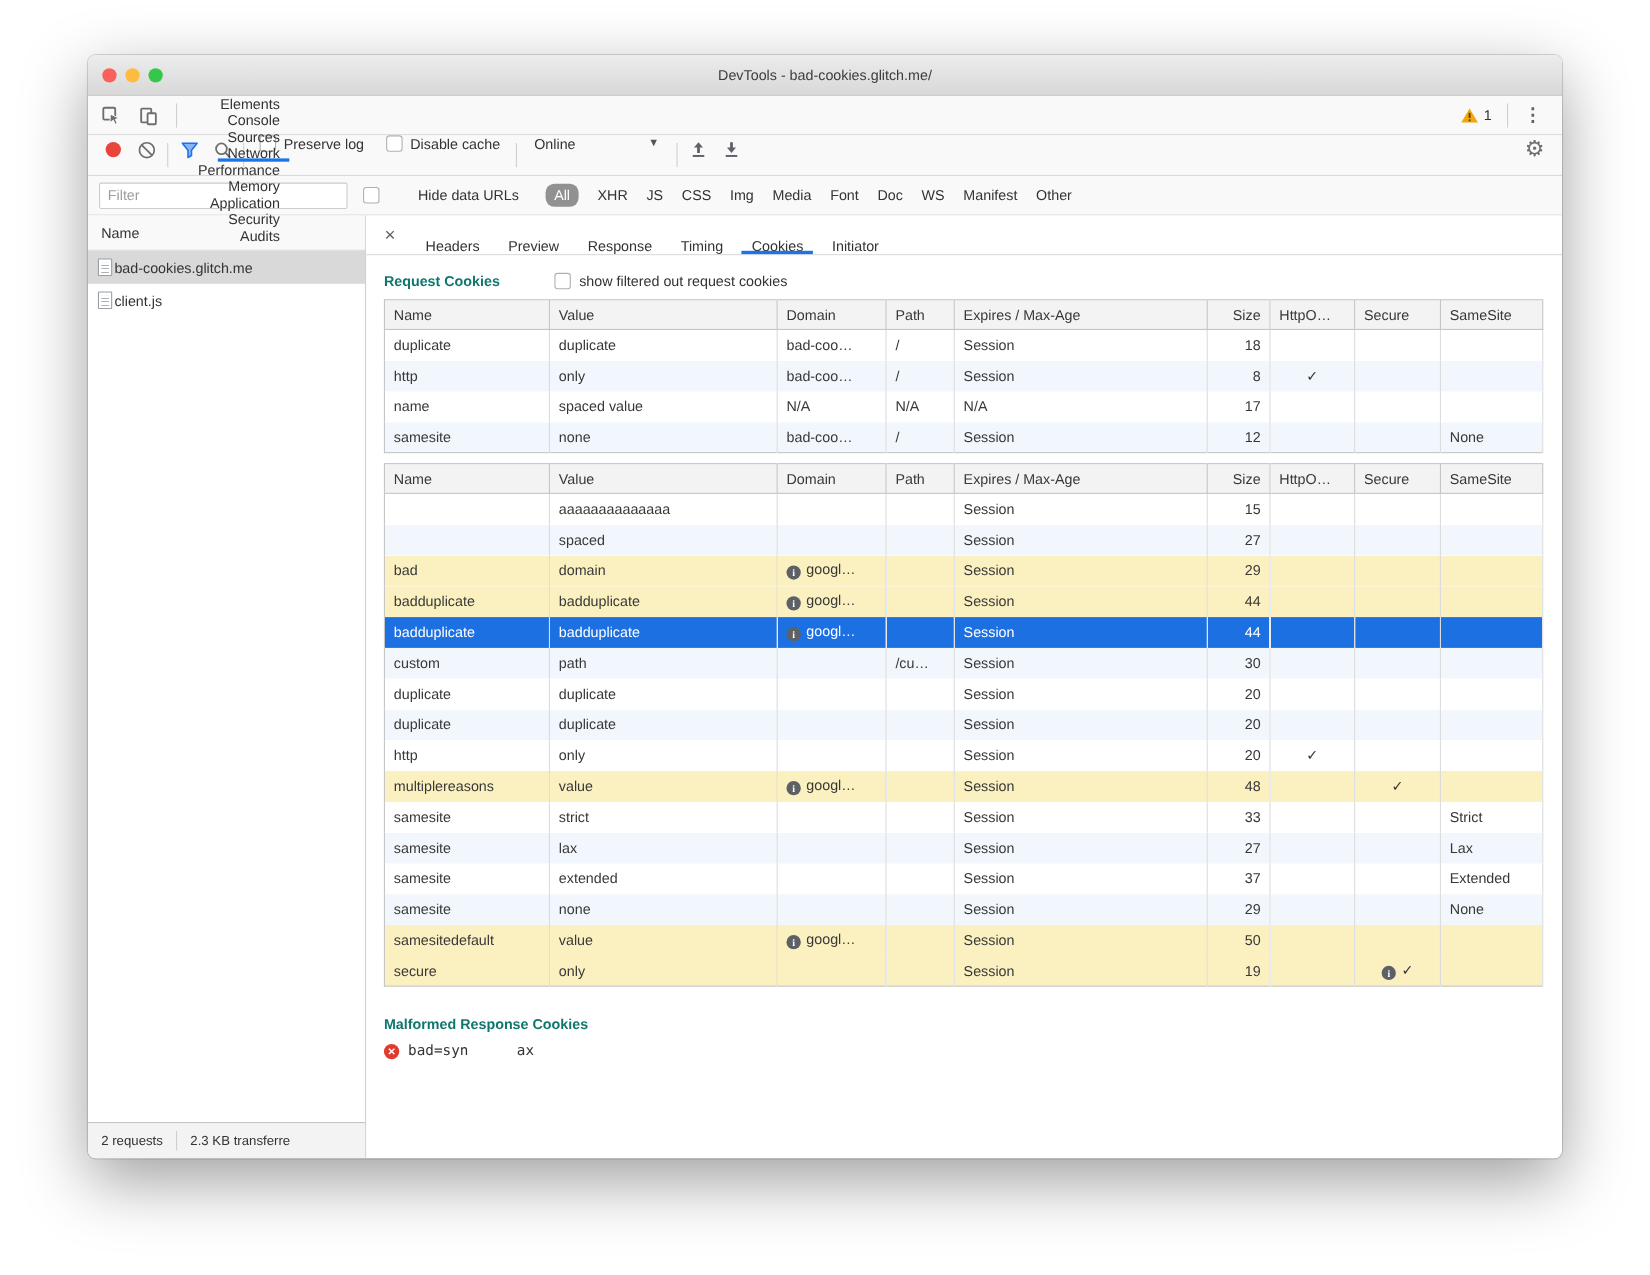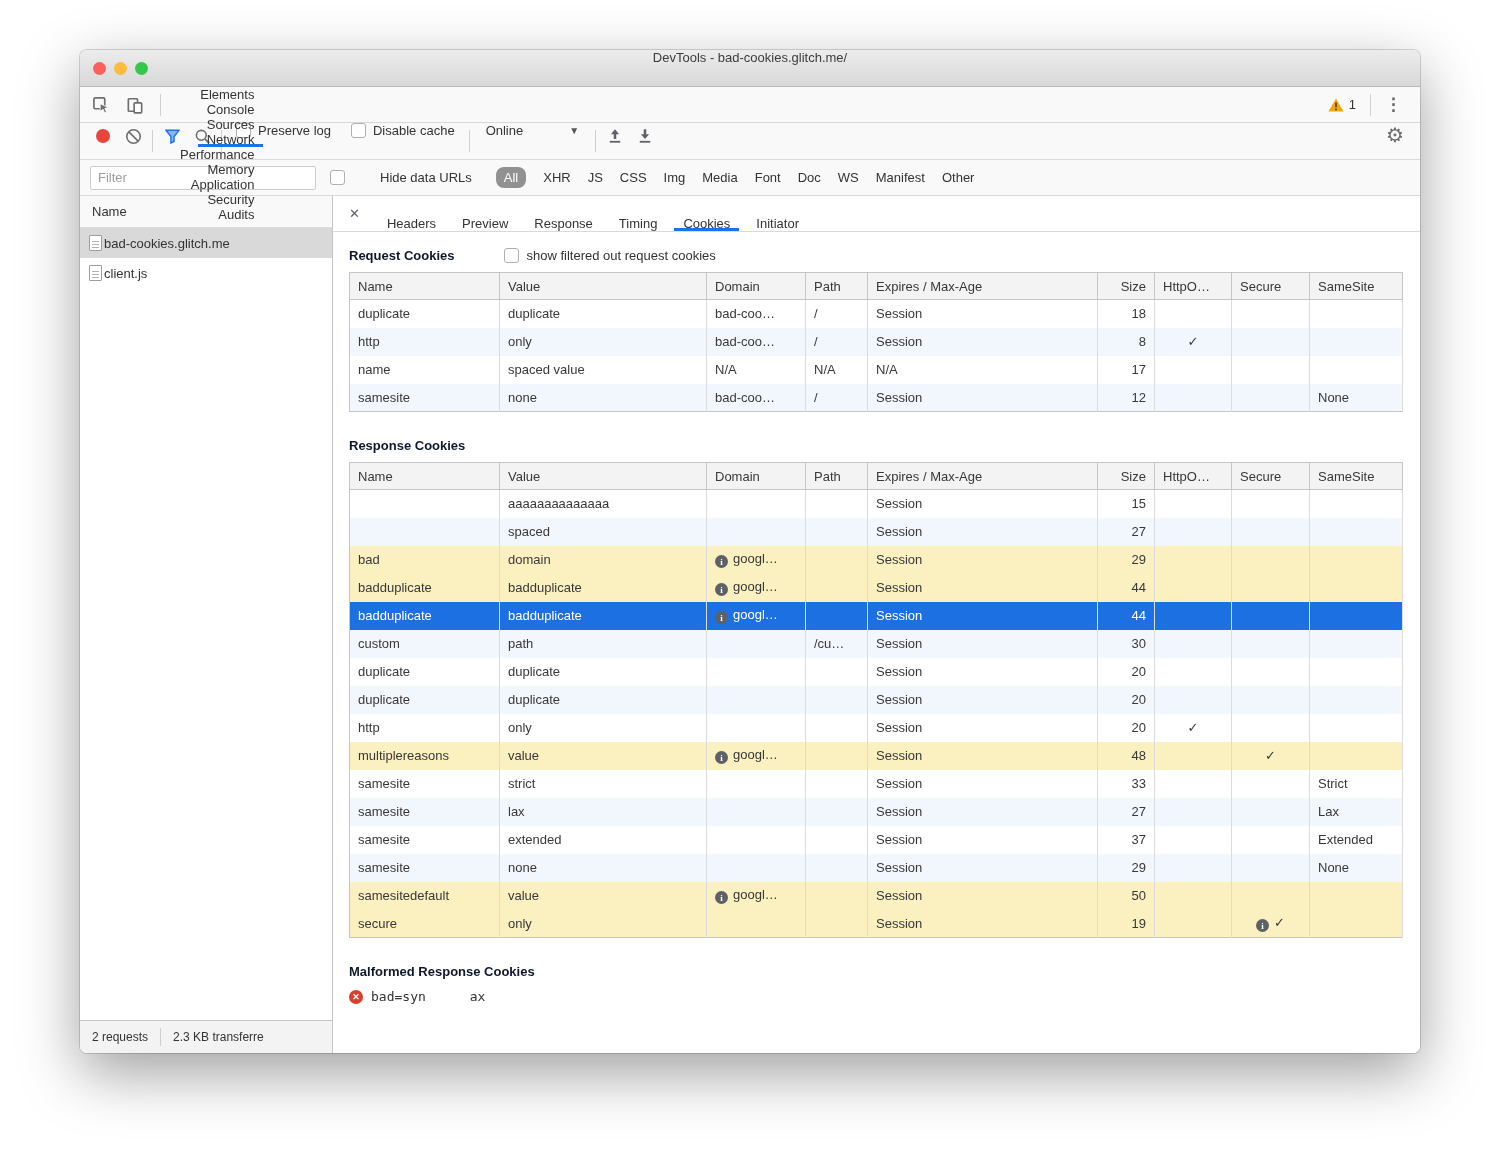--- a/index.html
+++ b/index.html
@@ -8,21 +8,21 @@
 
   .window {
     position:absolute; left:80px; top:50px; width:1340px; height:1003px;
     background:#fff; border-radius:7px; overflow:hidden;
     box-shadow: 0 20px 60px rgba(0,0,0,.38), 0 0 0 1px rgba(0,0,0,.15);
     display:flex; flex-direction:column;
   }
 
   
   .titlebar { height:37px; flex:0 0 auto; background:linear-gradient(#ececec,#d8d8d8);
-    border-bottom:1px solid #b9b9b9; position:relative; display:flex; justify-content:center; }
+    border-bottom:1px solid #b9b9b9; position:relative; display:flex; align-items:center; justify-content:center; }
   .traffic { position:absolute; left:13px; top:12px; display:flex; gap:8px; }
   .light { width:13px; height:13px; border-radius:50%; }
   .light.red{ background:#fc605c; } .light.yellow{ background:#fdbc40; } .light.green{ background:#34c749; }
   .title-text { font-size:13px; color:#3c3c3c; }
 
   
   .tabbar { height:36px; flex:0 0 auto; background:#f9f9f9; border-bottom:1px solid #d8d8d8;
     display:flex; align-items:stretch; }
   .tool-icons { display:flex; align-items:center; padding:0 6px; gap:4px; }
   .icon-btn { width:30px; height:26px; display:flex; align-items:center; justify-content:center; cursor:pointer; }
@@ -34,21 +34,21 @@
   .warn-badge { display:flex; align-items:center; gap:5px; font-size:13px; color:#333; padding:0 10px; cursor:pointer; }
   .kebab { font-size:17px; color:#5f6368; padding:0 10px; cursor:pointer; font-weight:bold; }
 
   
   .nettoolbar { height:37px; flex:0 0 auto; background:#f9f9f9; border-bottom:1px solid #dadada;
     display:flex; align-items:flex-start; padding:0 8px; }
   .record-dot { width:14px; height:14px; border-radius:50%; background:var(--record,#e8453c); }
   .chk { width:15px; height:15px; border:1px solid #b0b0b0; border-radius:3px; background:#fff; flex:0 0 auto; }
   .chk-label { font-size:13px; color:#333; margin-left:7px; }
   .chk-group { display:flex; align-items:center; margin:0 10px; cursor:pointer; }
-  .dropdown { display:flex; align-items:center; gap:46px; font-size:13px; color:#333; padding:0 12px; cursor:pointer; }
+  .dropdown { display:flex; align-items:center; gap:66px; font-size:13px; color:#333; padding:0 12px; cursor:pointer; }
   .dd-arrow { font-size:10px; color:#555; }
   .gear { margin-left:auto; font-size:20px; color:#6e6e6e; padding-right:8px; cursor:pointer; }
 
   
   .filterbar { height:36px; flex:0 0 auto; background:#f9f9f9; border-bottom:1px solid #dadada;
     display:flex; align-items:center; padding:0 10px; }
   .filter-input { width:226px; height:24px; border:1px solid #ccc; border-radius:2px; font-size:13px;
     padding:0 7px; color:#333; background:#fff; font-family:"Liberation Sans",sans-serif; }
   .filter-input::placeholder { color:#9e9e9e; }
   .ftypes { display:flex; align-items:center; gap:17px; margin-left:14px; font-size:13px; color:#333; }
@@ -72,21 +72,21 @@
 
   
   .right-panel { flex:1; min-width:0; display:flex; flex-direction:column; background:#fff; }
   .detail-tabs { height:36px; flex:0 0 auto; border-bottom:1px solid #dadada; display:flex; align-items:stretch; background:#fff; }
   .close-x { display:flex; align-items:center; padding:0 14px 0 16px; font-size:13px; color:#5f6368; cursor:pointer; }
   .dtab { display:flex; align-items:center; padding:0 13px; font-size:13px; color:#333; position:relative; cursor:pointer; }
   .dtab.active::after { content:""; position:absolute; left:4px; right:4px; bottom:0; height:3px; background:var(--accent,#1a73e8); }
 
   .cookies-content { flex:1; min-height:0; overflow:hidden; padding:16px 16px 0 16px; }
   .section-head { display:flex; align-items:center; }
-  .section-title { font-size:13px; font-weight:bold; color:#0f172a; }
+  .section-title { font-size:13px; font-weight:bold; color:#0f766e; }
   .show-filtered { display:flex; align-items:center; margin-left:50px; cursor:pointer; }
 
   .cookie-table { border-collapse:collapse; table-layout:fixed; width:1054px; font-size:13px; color:#383838; margin-top:9px;
     border:1px solid #c5c5c5; }
   .cookie-table th { background:#f3f3f3; font-weight:normal; text-align:left; height:27px; padding:0 8px;
     border-right:1px solid #c5c5c5; border-bottom:1px solid #c5c5c5; overflow:hidden; white-space:nowrap; }
   .cookie-table td { height:28px; padding:0 8px; border-right:1px solid #dcdcdc; overflow:hidden; white-space:nowrap; }
   .cookie-table tr.alt td { background:var(--stripe,#f2f7fd); }
   .cookie-table tr.hl-warn td { background:var(--warnrow,#fbf0c0); }
   .cookie-table tr.hl-sel td { background:var(--selrow,#1d70e2); color:#fff; }
@@ -346,23 +346,20 @@
                   <td>/</td>
                   <td>Session</td>
                   <td class="num">12</td>
                   <td class="ctr check"></td>
                   <td class="ctr check"></td>
                   <td>None</td>
                 </tr>
               </tbody>
           </table>
 
-          <div class="section-head section-gap">
-            <span class="section-title">Response Cookies</span>
-          </div>
 
           <table class="cookie-table" id="response-table">
             <colgroup>
               <col style="width:150px">
                 <col style="width:207px">
                 <col style="width:99px">
                 <col style="width:62px">
               <col style="width:230px">
                 <col style="width:57px">
                 <col style="width:77px">

